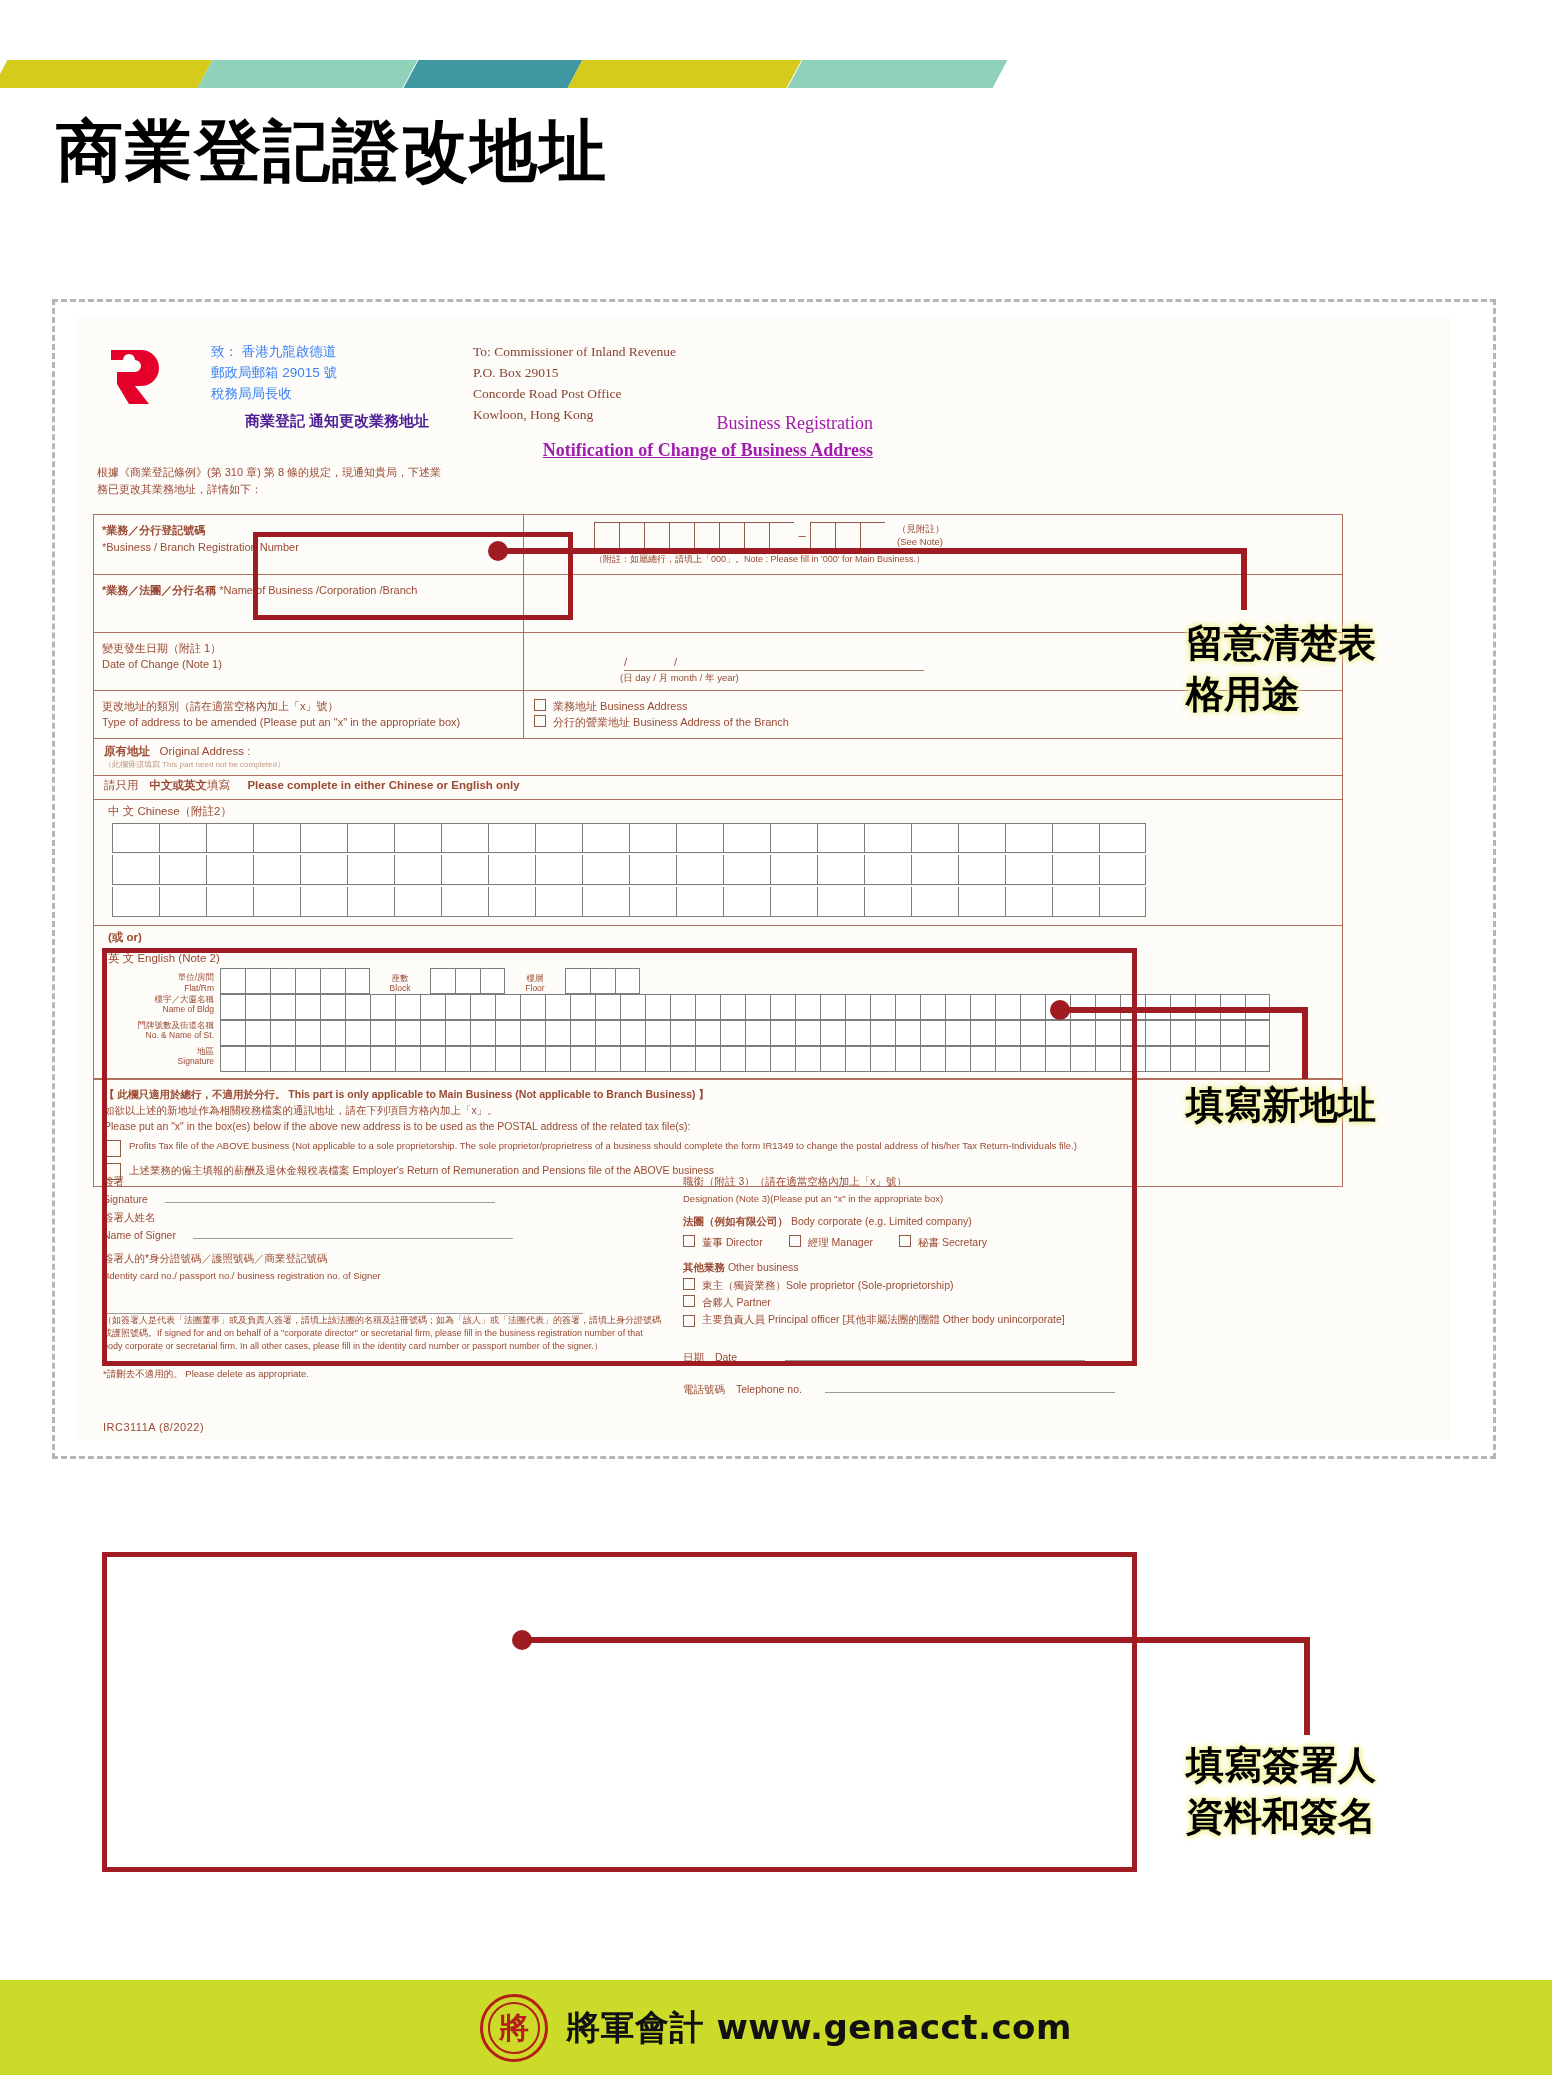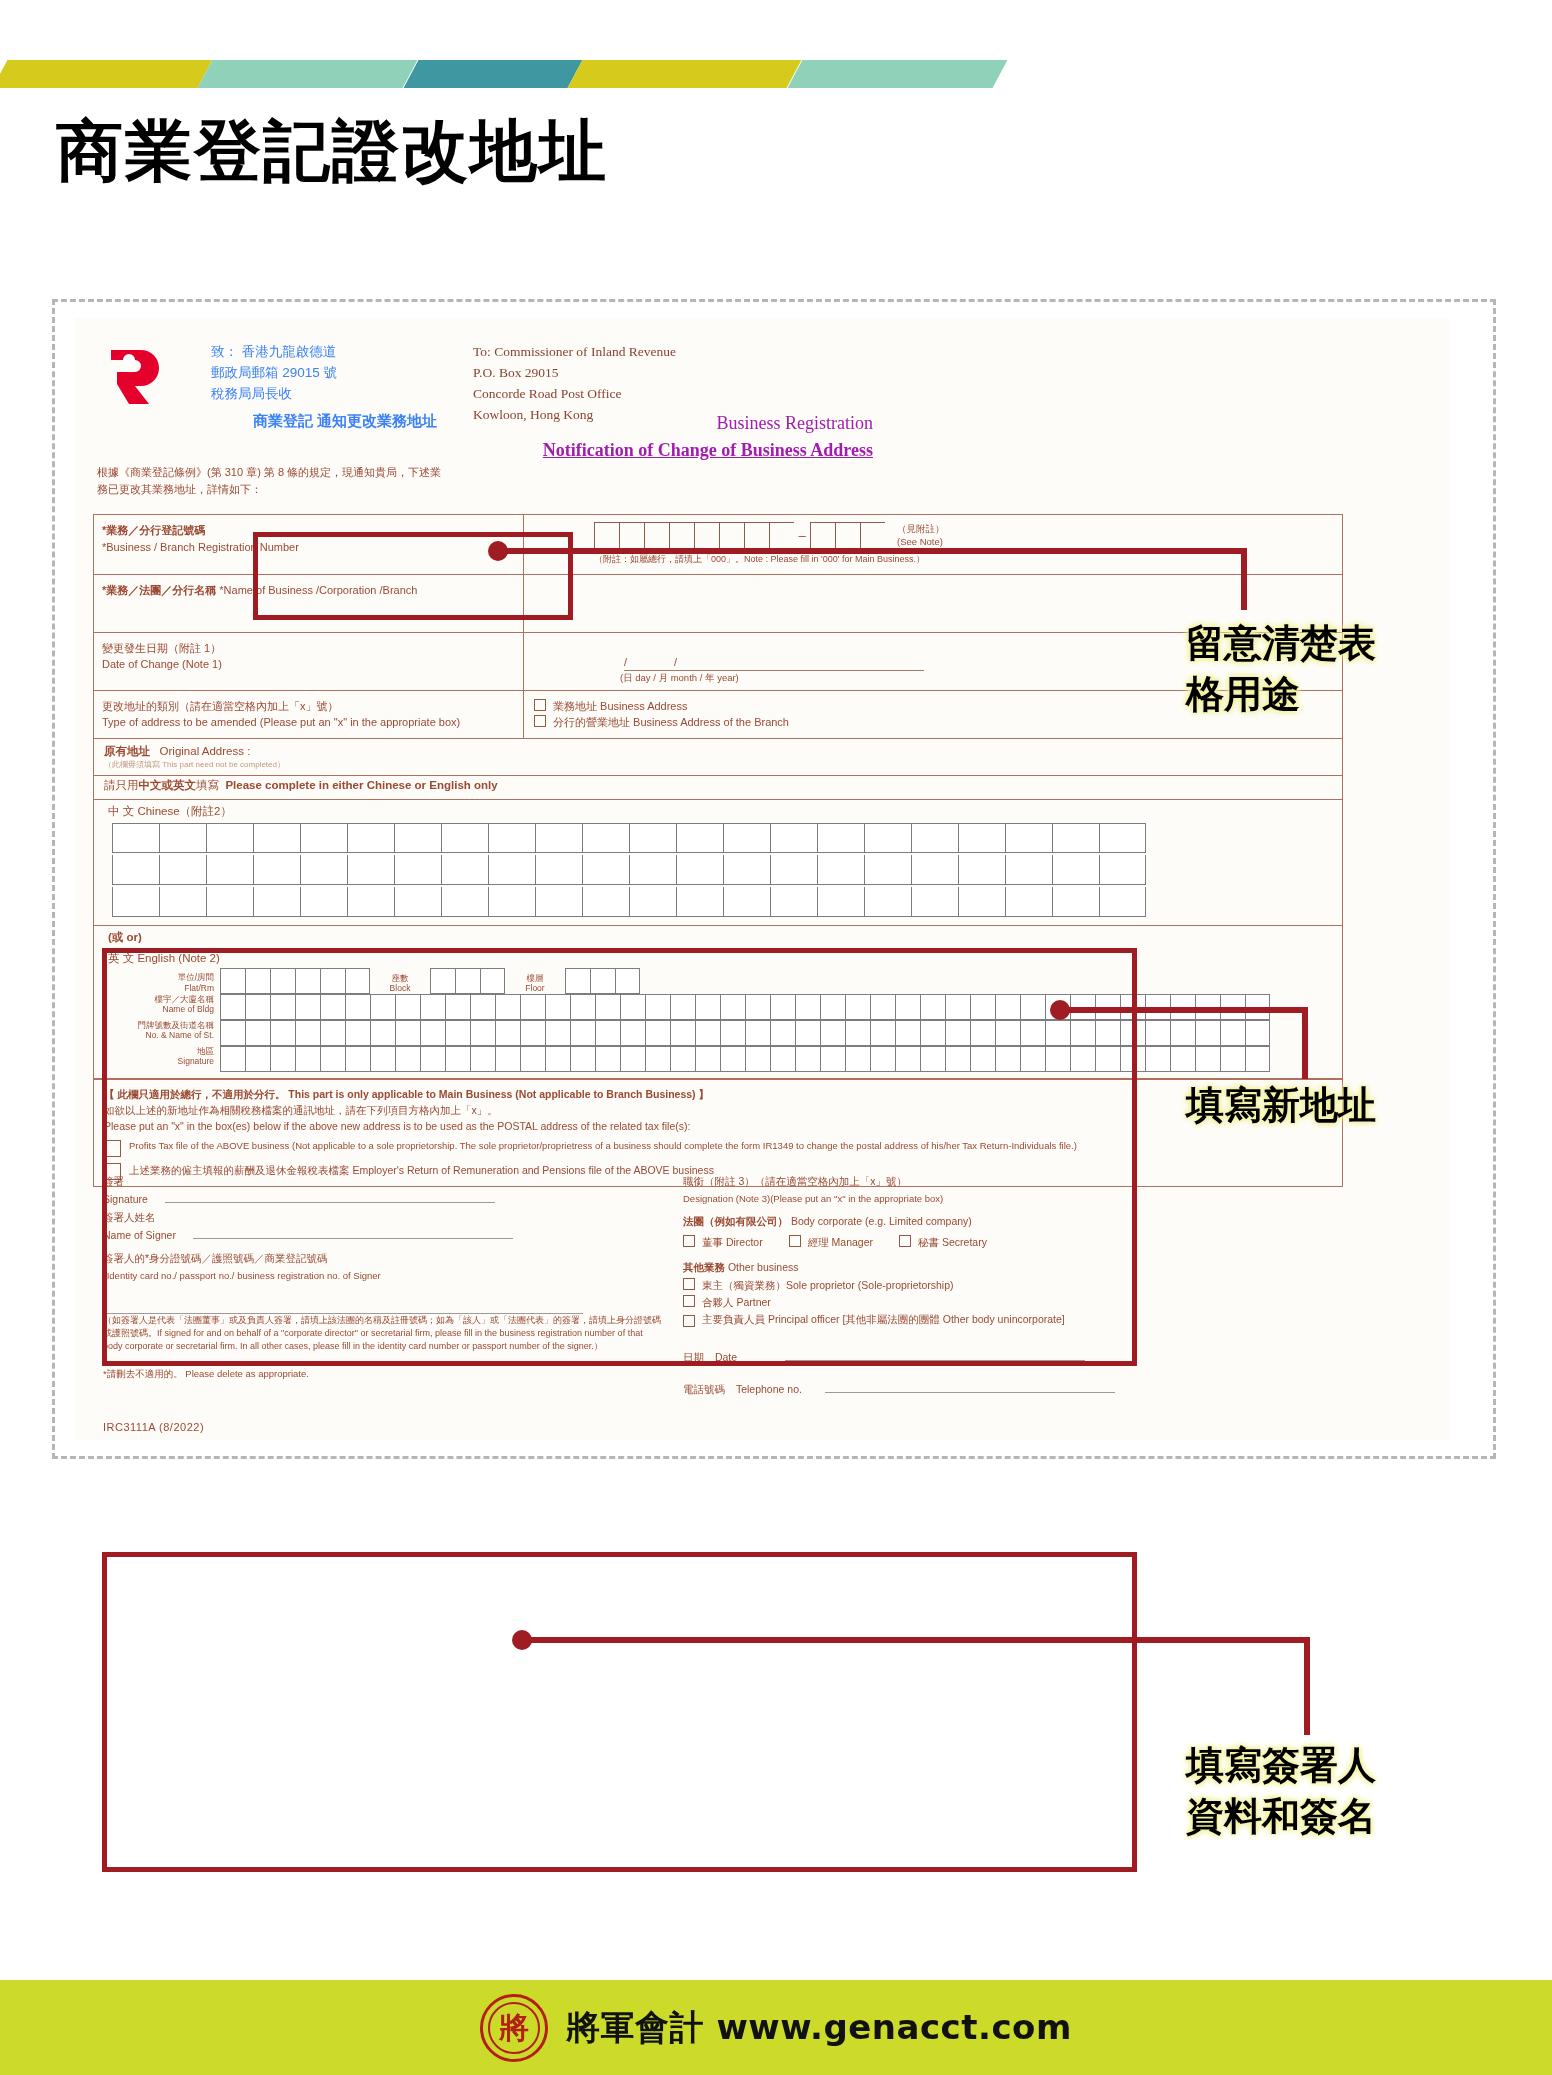--- a/index.html
+++ b/index.html
@@ -38,21 +38,21 @@
   }
   .form-sheet *{box-sizing:border-box;}
 
   
   .ird-logo{position:absolute;left:32px;top:24px;width:92px;height:62px;}
 
   
   .addr-cn{position:absolute;left:136px;top:24px;font-size:13.5px;line-height:1.55;color:#3b82f6;white-space:pre-line;}
   .addr-en{position:absolute;left:398px;top:24px;font-size:13.5px;line-height:1.55;color:#8a4330;white-space:pre-line;font-family:"Liberation Serif","DejaVu Serif",serif;}
 
-  .form-title-cn{position:absolute;left:160px;top:92px;width:220px;text-align:center;font-size:15px;font-weight:bold;line-height:1.5;color:#3b82f6;}
+  .form-title-cn{position:absolute;left:152px;top:92px;width:220px;text-align:center;font-size:15px;font-weight:bold;line-height:1.5;color:#4c1d95;}
   .form-title-en{position:absolute;left:398px;top:92px;width:400px;text-align:right;font-size:18px;line-height:1.5;color:#a21caf;font-family:"Liberation Serif","DejaVu Serif",serif;}
   .form-title-en .u{text-decoration:underline;font-weight:bold;}
 
   .para-cn{position:absolute;left:22px;top:146px;width:350px;font-size:11px;line-height:1.5;color:#9a4a33;}
   .para-en{position:absolute;left:398px;top:146px;width:380px;font-size:11px;line-height:1.5;color:#8a4330;font-family:"Liberation Serif","DejaVu Serif",serif;}
 
   
   .tbl{position:absolute;left:18px;top:196px;width:1250px;border:1.3px solid #b0705c;}
   .row{display:flex;border-bottom:1.3px solid #b0705c;}
   .row:last-child{border-bottom:none;}
@@ -76,21 +76,21 @@
   .secrow{padding:5px 10px;font-size:11.5px;border-bottom:1.3px solid #b0705c;}
   .tiny{font-size:8px;color:#c09a86;}
 
   
   .area-wrap{display:flex;align-items:flex-start;padding:6px 10px 2px 10px;}
   .area-box{width:33px;height:31px;border:1.3px solid #8d5c47;margin-left:230px;}
   .area-txt{margin-left:14px;font-size:10.5px;line-height:1.5;}
   .area-codes{margin-left:60px;font-size:10.5px;line-height:1.5;}
 
   .inst-line{padding:2px 10px 6px 10px;font-size:11.5px;}
-  .inst-line b{font-weight:bold;}
+  .inst-line b{font-weight:bold;margin-left:11px;}
 
   .lbl-cn-en{padding:4px 10px 2px 14px;font-size:11.5px;}
 
   
   .grid{display:flex;margin:2px 0 0 18px;}
   .gc{width:47px;height:30px;border:1px solid #7d7d7d;border-right:none;background:#fff;}
   .gc:last-child{border-right:1px solid #7d7d7d;}
   .grid.r2 .gc{border-top:none;}
 
   

